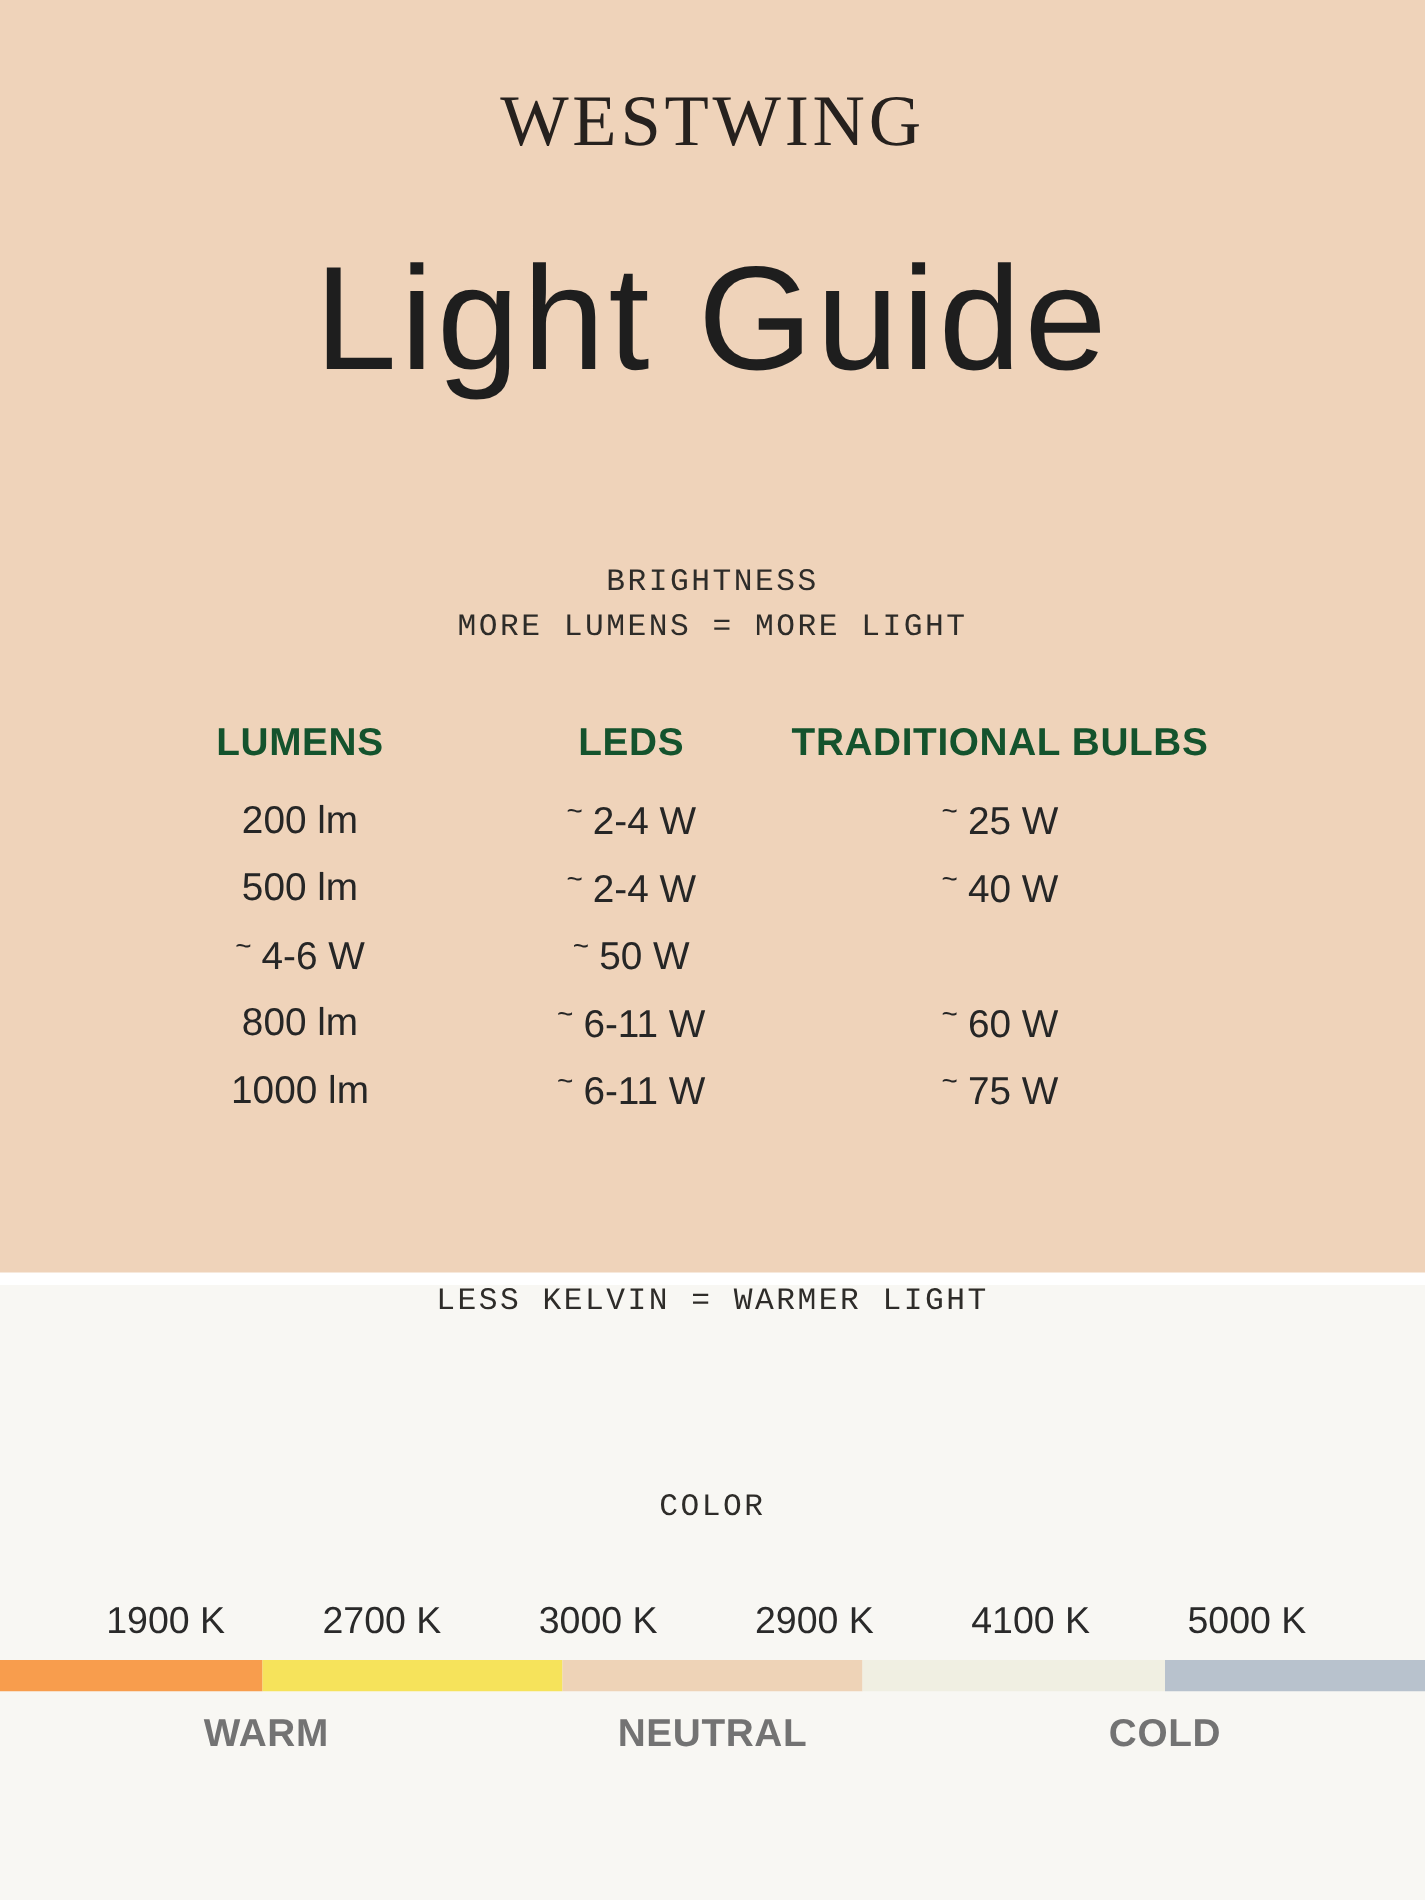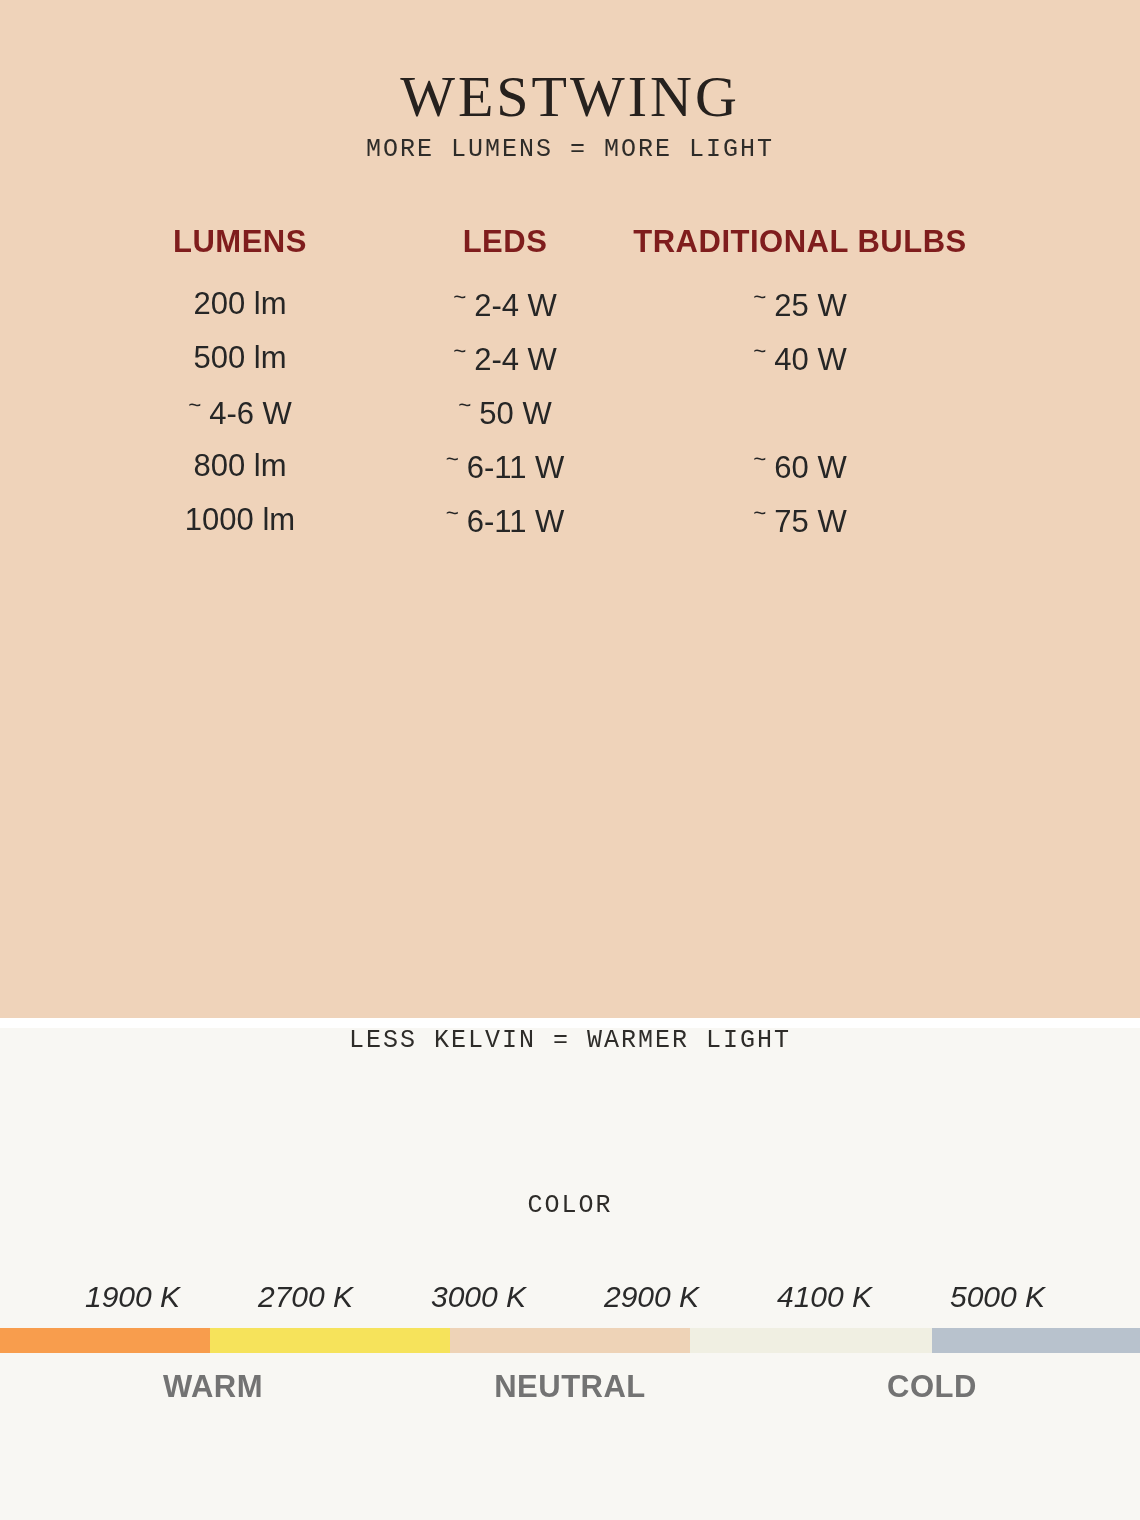--- a/index.html
+++ b/index.html
@@ -40,21 +40,21 @@
   .lumen-table { margin-left: 60px; width: 950px; text-align: center; }
   .tbl-grid {
     display: grid;
     grid-template-columns: 360px 170px 420px;
     align-items: center;
   }
   .tbl-head { margin-top: 64px; }
   .tbl-head .col-h {
     font-size: 31px; line-height: 1;
     font-weight: 600; letter-spacing: 0.5px;
-    color: #7f1d1d;
+    color: #14532d;
   }
   .tbl-body { margin-top: 19px; }
   .tbl-row { height: 54px; }
   .cell { font-size: 31px; line-height: 1; font-weight: 400; color: #262626; }
   .approx {
     display: inline-block;
     font-size: 0.72em;
     vertical-align: 0.52em;
     margin-right: 8px;
     color: #262626;
@@ -66,21 +66,20 @@
     background: #F8F7F3;
     text-align: center;
   }
   .color-heading { margin-top: 140px; }
   .color-sub { margin-top: 10px; }
 
   .kelvin-row {
     margin: 64px 56px 12px 46px;
     display: grid;
     grid-template-columns: repeat(6, 1fr);
-    font-style: italic;
   }
   .kelvin-label { font-size: 30px; line-height: 1; color: #2a2a2a; }
 
   .kelvin-bar { margin-top: 16px; height: 25px; display: flex; }
   .seg { height: 25px; }
   .seg-0 { width: 210px; }
   .seg-1 { width: 240px; }
   .seg-2 { width: 240px; }
   .seg-3 { width: 242px; }
   .seg-4 { width: 208px; }
@@ -99,21 +98,23 @@
 </style>
 </head>
 <body>
 
 <div class="page">
 
   <section class="top-section" style="background: rgb(239, 211, 186);">
 
     <div class="brand">WESTWING</div>
 
+    <h1 class="page-title">Light Guide</h1>
 
+    <div class="mono-heading brightness-heading">BRIGHTNESS</div>
     <div class="mono-heading brightness-sub">MORE LUMENS = MORE LIGHT</div>
 
     <div class="lumen-table">
 
       <div class="tbl-grid tbl-head">
         <div class="col-h">LUMENS</div>
         <div class="col-h">LEDS</div>
         <div class="col-h">TRADITIONAL BULBS</div>
       </div>
 

